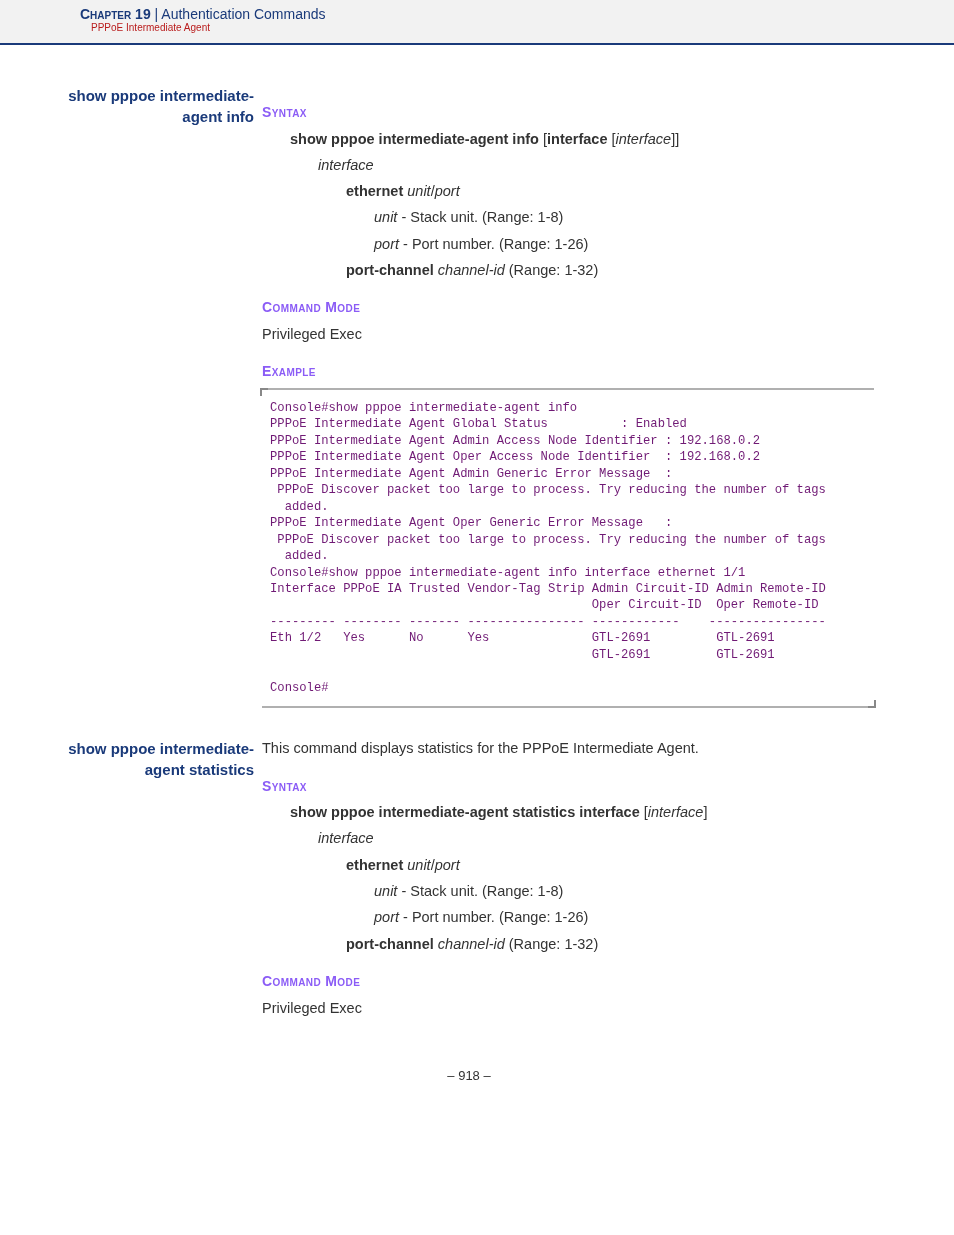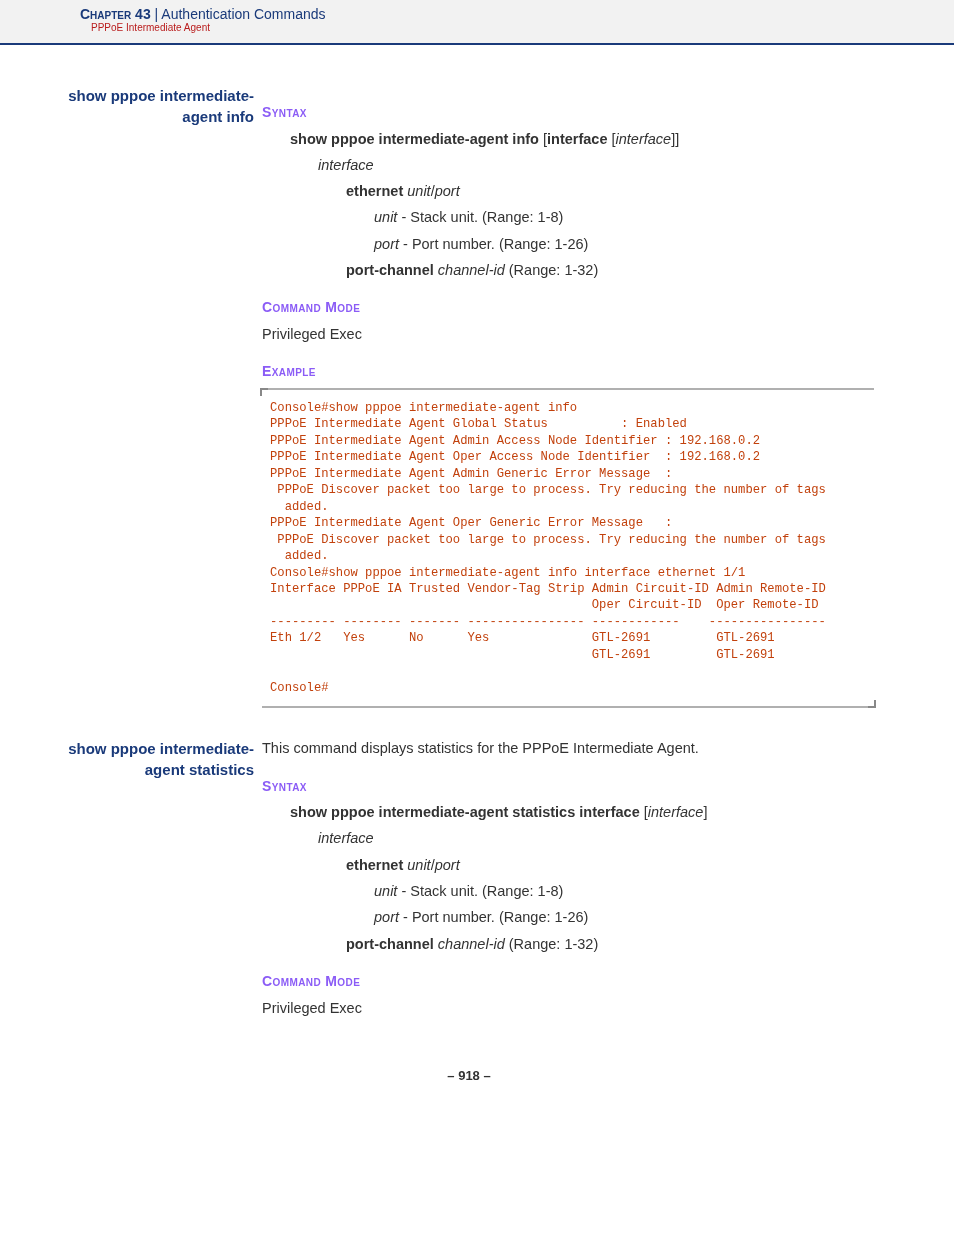--- a/index.html
+++ b/index.html
@@ -82,21 +82,21 @@
     margin-bottom: 18px;
   }
   .example-box {
     border-top: 2px solid #b0b0b0;
     border-bottom: 2px solid #b0b0b0;
     padding: 10px 8px;
     font-family: "Courier New", monospace;
     font-size: 12.2px;
     white-space: pre;
     line-height: 1.35;
-    color: #c2410c;
+    color: #701a75;
     margin-top: 4px;
     position: relative;
   }
   .example-box::before {
     content: "";
     position: absolute;
     top: -2px; left: -2px;
     width: 6px; height: 6px;
     border-top: 2px solid #888;
     border-left: 2px solid #888;
@@ -107,30 +107,29 @@
     bottom: -2px; right: -2px;
     width: 6px; height: 6px;
     border-bottom: 2px solid #888;
     border-right: 2px solid #888;
   }
   .footer {
     text-align: center;
     color: #333;
     font-size: 13px;
     margin-top: 32px;
-    font-weight: bold;
   }
 </style>
 </head>
 <body>
 
 <div class="top-bar">
   <div class="header-text">
     <div class="chapter-line">
-      <span class="smallcaps">Chapter 43</span><span>  |  </span><span>Authentication Commands</span>
+      <span class="smallcaps">Chapter 19</span><span>  |  </span><span>Authentication Commands</span>
     </div>
     <div class="subsection">PPPoE Intermediate Agent</div>
   </div>
 </div>
 
 <div class="page">
 
   <div class="entry">
     <div class="side-label">show pppoe intermediate-agent info</div>
     <div class="main-col">

